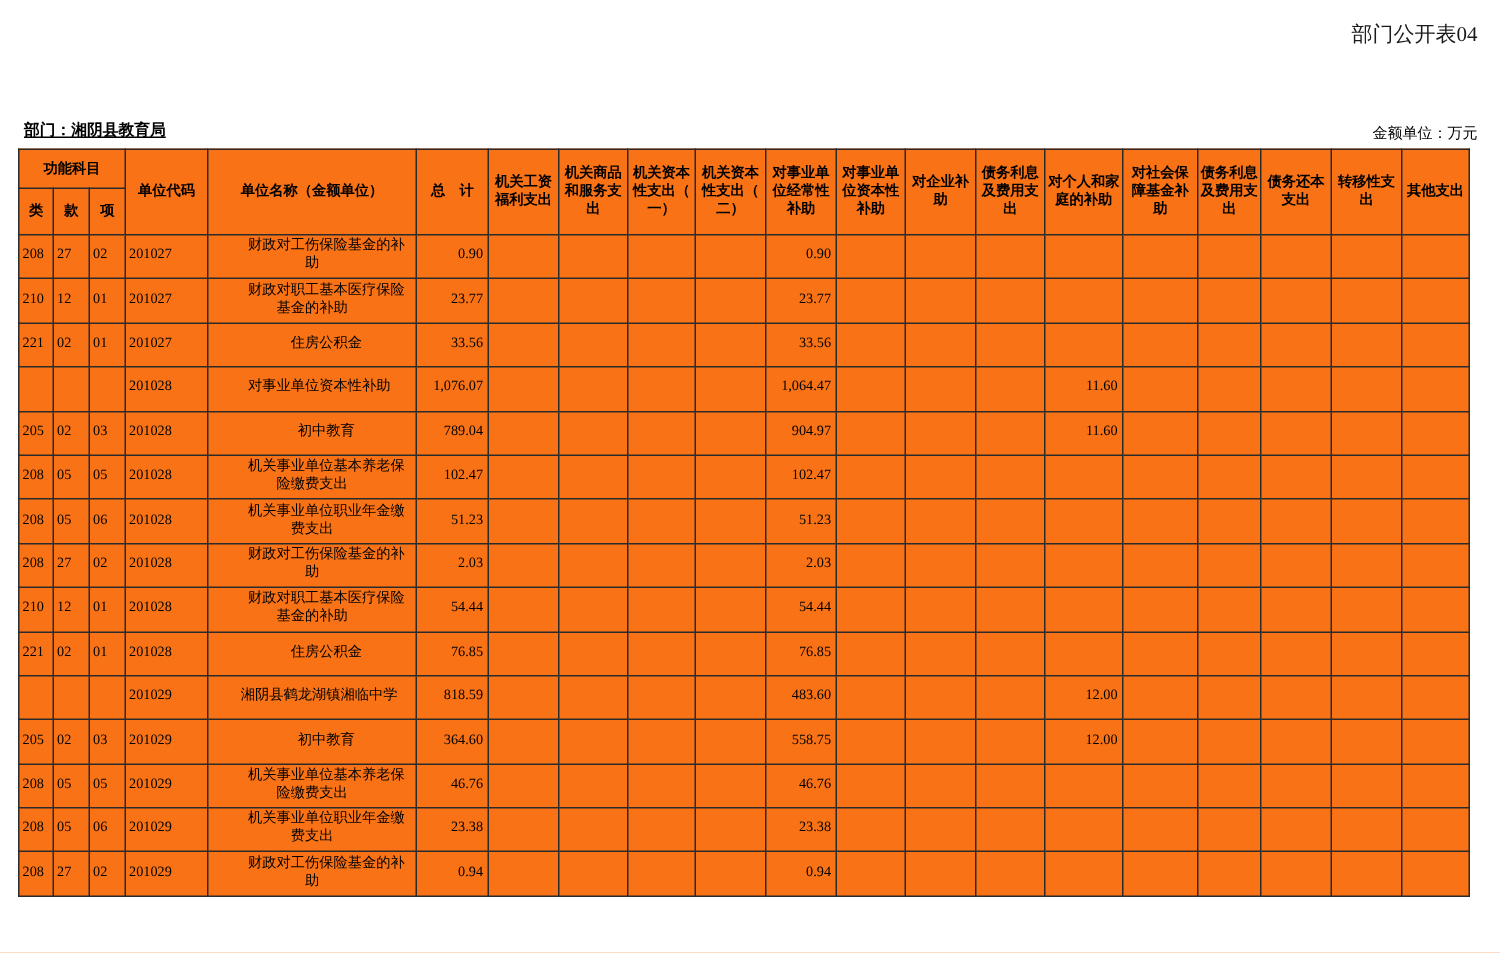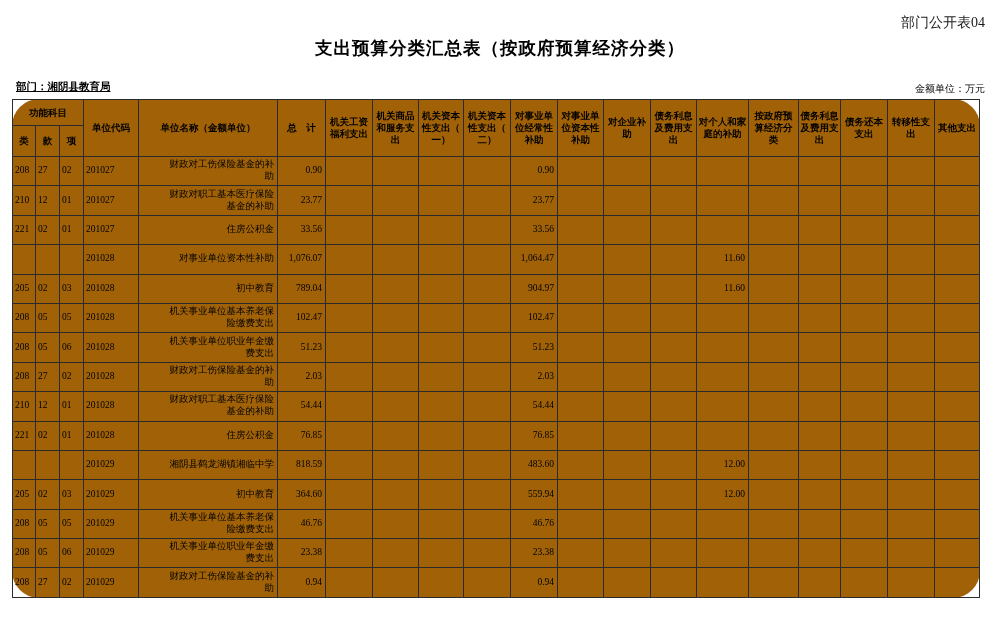--- a/index.html
+++ b/index.html
@@ -31,22 +31,21 @@
   .unit {
     position: absolute; top: 82px; right: 15px;
     font-size: 10px;
   }
 
   table.budget {
     position: absolute; top: 99px; left: 12px;
     border-collapse: collapse;
     table-layout: fixed;
     width: 967px;
-    background: #a16207;
-    border-radius: 27px;
+    background: #f97316;
   }
   .budget th, .budget td {
     border: 1px solid #2b2b2b;
     font-size: 9.5px;
     line-height: 1.25;
     overflow: hidden;
     vertical-align: middle;
   }
   .budget thead th {
     font-family: "Liberation Sans", "DejaVu Sans", sans-serif;
@@ -56,34 +55,33 @@
     word-break: break-all;
     line-break: anywhere;
   }
   .budget thead tr.h1 { height: 26px; }
   .budget thead tr.h2 { height: 31px; }
   .budget tbody tr { height: 29.4px; }
   .budget td { padding: 1px 2px; }
   td.c-center { text-align: left; }
   td.c-num { text-align: right; padding-right: 3px; white-space: nowrap; }
   td.c-name {
-    text-align: right; text-indent: 2em;
+    text-align: center; text-indent: 2em;
     word-break: break-all; line-break: anywhere;
     padding: 1px 3px;
   }
   tr.school td.c-name { text-indent: 1em; }
 </style>
 </head>
 <body>
 
 <div class="sheet">
 
   <div class="sheet-tag">部门公开表04</div>
 
-  <div class="title">支出预算分类汇总表（按政府预算经济分类）</div>
 
   <div class="dept">部门：湘阴县教育局</div>
 
   <div class="unit">金额单位：万元</div>
 
   <table class="budget">
     <colgroup>
       <col style="width:23px">
         <col style="width:24px">
         <col style="width:24px">
@@ -113,21 +111,21 @@
         <th rowspan="2">总　计</th>
       <th rowspan="2">机关工资福利支出</th>
           <th rowspan="2">机关商品和服务支出</th>
           <th rowspan="2">机关资本性支出（一）</th>
           <th rowspan="2">机关资本性支出（二）</th>
           <th rowspan="2">对事业单位经常性补助</th>
           <th rowspan="2">对事业单位资本性补助</th>
           <th rowspan="2">对企业补助</th>
           <th rowspan="2">债务利息及费用支出</th>
           <th rowspan="2">对个人和家庭的补助</th>
-          <th rowspan="2">按政府预算经济分类</th>
+          <th rowspan="2">对社会保障基金补助</th>
           <th rowspan="2">债务利息及费用支出</th>
           <th rowspan="2">债务还本支出</th>
           <th rowspan="2">转移性支出</th>
           <th rowspan="2">其他支出</th>
         </tr>
       <tr class="h2" id="head-row-2">
           <th>类</th>
           <th>款</th>
           <th>项</th>
         </tr>
@@ -379,21 +377,21 @@
           <td class="c-center">205</td>
           <td class="c-center">02</td>
           <td class="c-center">03</td>
           <td class="c-center">201029</td>
           <td class="c-name">初中教育</td>
           <td class="c-num">364.60</td>
           <td class="c-num"></td>
           <td class="c-num"></td>
           <td class="c-num"></td>
           <td class="c-num"></td>
-          <td class="c-num">559.94</td>
+          <td class="c-num">558.75</td>
           <td class="c-num"></td>
           <td class="c-num"></td>
           <td class="c-num"></td>
           <td class="c-num">12.00</td>
           <td class="c-num"></td>
           <td class="c-num"></td>
           <td class="c-num"></td>
           <td class="c-num"></td>
           <td class="c-num"></td>
         </tr>

